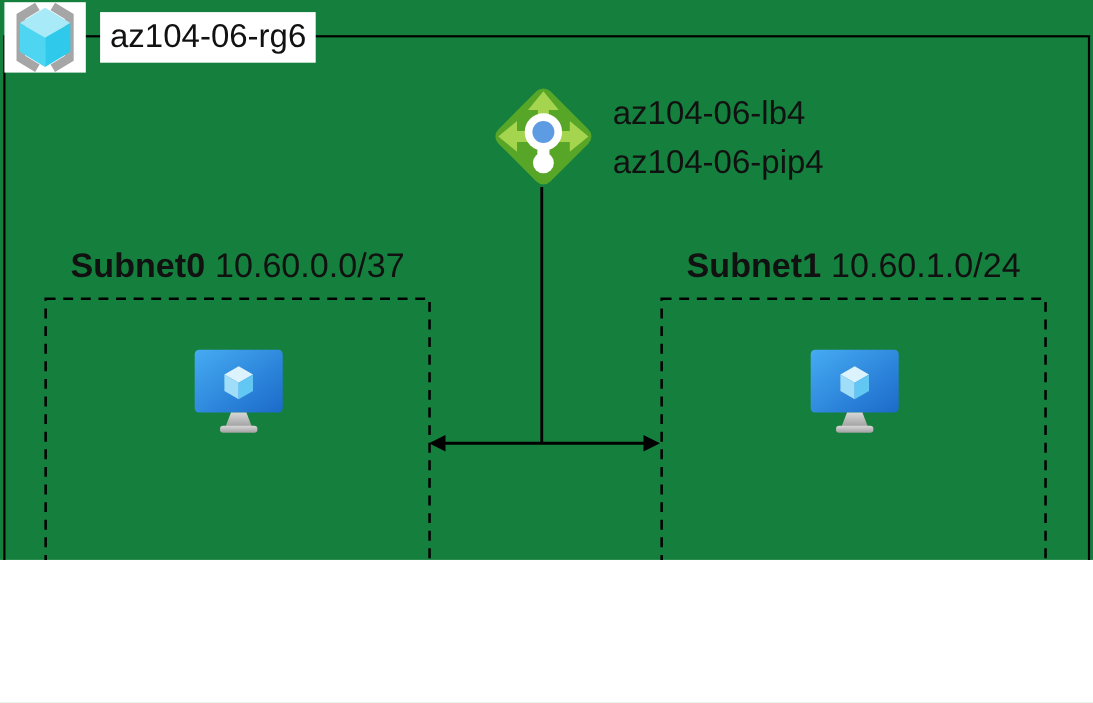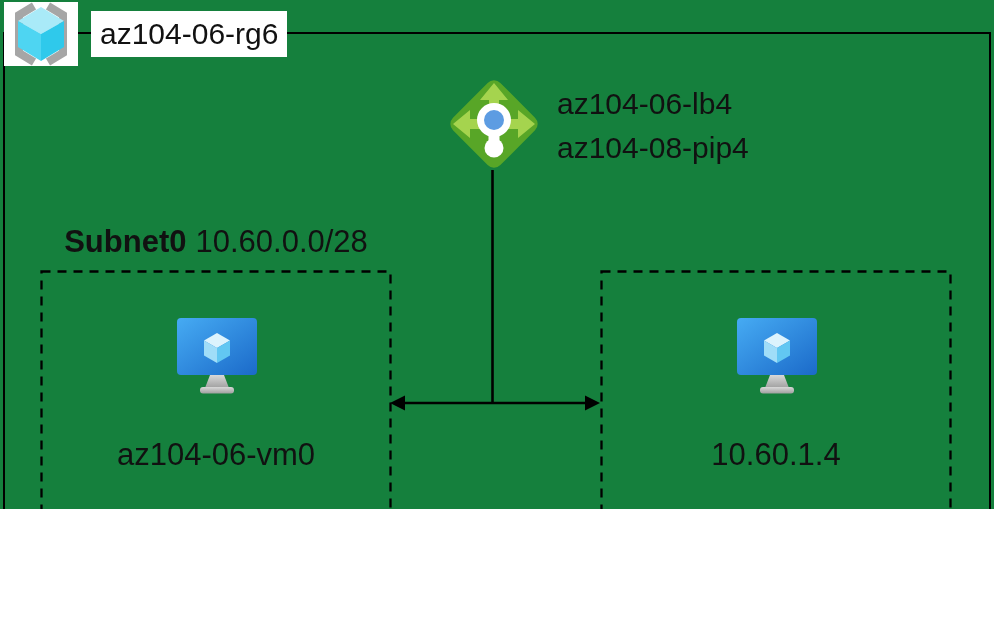--- a/index.html
+++ b/index.html
@@ -79,25 +79,28 @@
     <polygon points="11,52 28,38 28,47 54,47 54,57 28,57 28,66" style="fill:var(--lb-arrow,#a5d44e)"></polygon>
     <polygon points="93,52 76,38 76,47 50,47 50,57 76,57 76,66" style="fill:var(--lb-arrow,#a5d44e)"></polygon>
     <circle cx="52" cy="48" r="17" fill="#ffffff"></circle>
     <rect x="46.5" y="48" width="11" height="27" fill="#ffffff"></rect>
     <circle cx="52" cy="76" r="9.5" fill="#ffffff"></circle>
     <circle cx="52" cy="48" r="10" style="fill:var(--lb-dot,#5d9ce2)"></circle>
   </svg>
 
   <div class="abs lb-labels">
     <div>az104-06-lb4</div>
-    <div>az104-08-pip4</div>
+    <div>az104-06-pip4</div>
   </div>
 
   <div class="abs subnet-label s0">
-    <span class="subnet-name">Subnet0</span><span>10.60.0.0/28</span>
+    <span class="subnet-name">Subnet0</span><span>10.60.0.0/37</span>
+  </div>
+  <div class="abs subnet-label s1">
+    <span class="subnet-name">Subnet1</span><span>10.60.1.0/24</span>
   </div>
 
   <svg class="abs vm-icon s0" width="86" height="80" viewBox="0 0 86 80">
     <defs>
       <linearGradient id="scr0" x1="0" y1="0" x2="1" y2="1">
         <stop offset="0" style="stop-color:var(--vm-screen-light,#46abf3)"></stop>
         <stop offset="1" style="stop-color:var(--vm-screen-dark,#1b6ac9)"></stop>
       </linearGradient>
       <linearGradient id="stand0" x1="0" y1="0" x2="0" y2="1">
         <stop offset="0" style="stop-color:var(--stand-light,#d8d8d8)"></stop>
@@ -124,24 +127,22 @@
     </defs>
     <rect x="3" y="2" width="80" height="57" rx="4" fill="url(#scr1)"></rect>
     <polygon points="43,17 56,24.5 43,32 30,24.5" style="fill:var(--vm-cube-top,#dcf3fd)"></polygon>
     <polygon points="30,24.5 43,32 43,47 30,39.5" style="fill:var(--vm-cube-left,#a0ddf8)"></polygon>
     <polygon points="56,24.5 43,32 43,47 56,39.5" style="fill:var(--vm-cube-right,#62c7f2)"></polygon>
     <path d="M36,59 L50,59 L55,72 L31,72 Z" fill="url(#stand1)"></path>
     <rect x="26" y="71" width="34" height="6.5" rx="3" fill="url(#stand1)"></rect>
   </svg>
 
   <div class="abs vm-labels s0">
-    <div>az104-06-vm0</div>
   </div>
   <div class="abs vm-labels s1">
-    <div>10.60.1.4</div>
   </div>
 
 
   <svg class="abs vnet-icon" width="88" height="60" viewBox="0 0 88 60">
     <path d="M31,7 L7,32" fill="none" style="stroke:var(--vnet-blue,#2693e3);stroke-width:9.5" stroke-linecap="round"></path>
     <path d="M7,32 L31,57" fill="none" style="stroke:var(--vnet-cyan,#4ed9fb);stroke-width:9.5" stroke-linecap="round"></path>
     <path d="M57,7 L81,32" fill="none" style="stroke:var(--vnet-blue,#2693e3);stroke-width:9.5" stroke-linecap="round"></path>
     <path d="M81,32 L57,57" fill="none" style="stroke:var(--vnet-cyan,#4ed9fb);stroke-width:9.5" stroke-linecap="round"></path>
     <circle cx="29" cy="31" r="5" style="fill:var(--vnet-dot,#5fa81e)"></circle>
     <circle cx="44" cy="31" r="5" style="fill:var(--vnet-dot,#5fa81e)"></circle>

